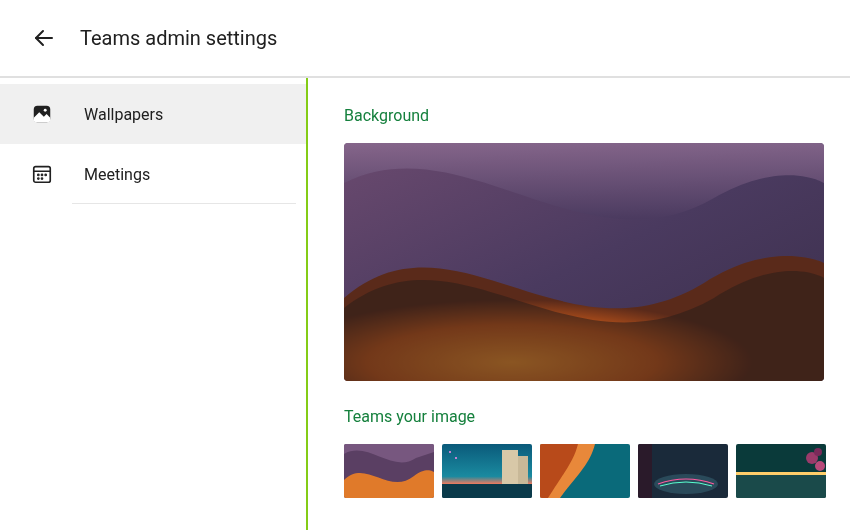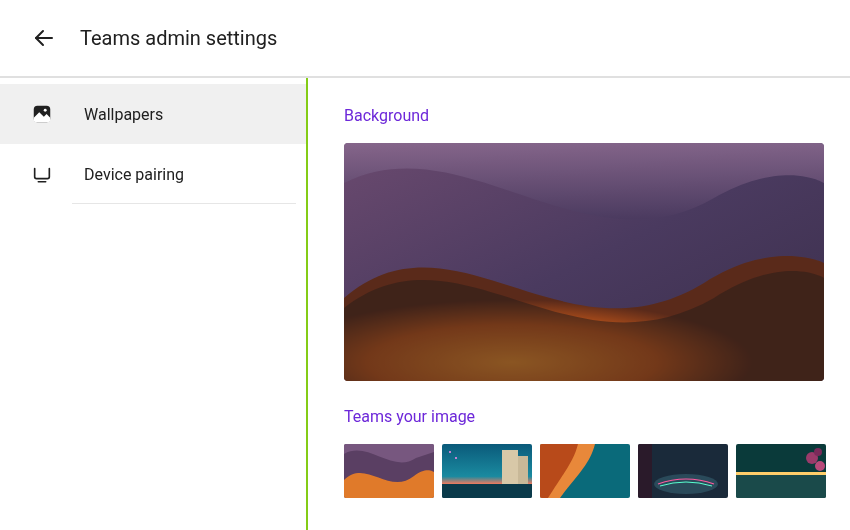--- a/index.html
+++ b/index.html
@@ -72,21 +72,21 @@
     font-size: 16px;
     color: #202020;
   }
   .main {
     flex: 1;
     padding: 28px 36px;
     overflow-y: auto;
   }
   .section-heading {
     font-size: 16px;
-    color: #6d28d9;
+    color: #15803d;
     margin-bottom: 18px;
     font-weight: 400;
   }
   .preview {
     width: 480px;
     height: 238px;
     border-radius: 4px;
     overflow: hidden;
     margin-bottom: 26px;
   }
@@ -127,30 +127,35 @@
         <svg width="22" height="22" viewBox="0 0 24 24">
           <rect x="3" y="3" width="18" height="18" rx="4" fill="#202020"></rect>
           <path d="M3 16 L9 10 L14 15 L17 12 L21 16 V18 A3 3 0 0 1 18 21 H6 A3 3 0 0 1 3 18 Z" fill="#fff"></path>
           <circle cx="15.5" cy="8" r="1.6" fill="#fff"></circle>
         </svg>
       </span>
       <span class="sidebar-label">Wallpapers</span>
     </div>
 
 
-
     <div class="sidebar-item">
       <span class="sidebar-icon">
-        <svg width="22" height="22" viewBox="0 0 24 24" fill="none" stroke="#202020" stroke-width="1.8" stroke-linecap="round" stroke-linejoin="round">
-          <path d="M4 6 L4 15 Q4 17 6 17 L18 17 Q20 17 20 15 L20 6"></path>
-          <line x1="8" y1="20.5" x2="16" y2="20.5"></line>
+        <svg width="22" height="22" viewBox="0 0 24 24" fill="none" stroke="#202020" stroke-width="1.8" stroke-linecap="round">
+          <rect x="3" y="4" width="18" height="17" rx="2"></rect>
+          <line x1="3" y1="9" x2="21" y2="9"></line>
+          <circle cx="8" cy="13" r="0.6" fill="#202020"></circle>
+          <circle cx="12" cy="13" r="0.6" fill="#202020"></circle>
+          <circle cx="16" cy="13" r="0.6" fill="#202020"></circle>
+          <circle cx="8" cy="17" r="0.6" fill="#202020"></circle>
+          <circle cx="12" cy="17" r="0.6" fill="#202020"></circle>
         </svg>
       </span>
-      <span class="sidebar-label">Device pairing</span>
-    </div>
+      <span class="sidebar-label">Meetings</span>
+    </div>
+
 
   </nav>
 
   <main class="main">
     <h2 class="section-heading">Background</h2>
 
     <div class="preview">
       <svg width="480" height="238" viewBox="0 0 480 238" preserveAspectRatio="none">
         <defs>
           <linearGradient id="bgGrad" x1="0" y1="0" x2="1" y2="1">

